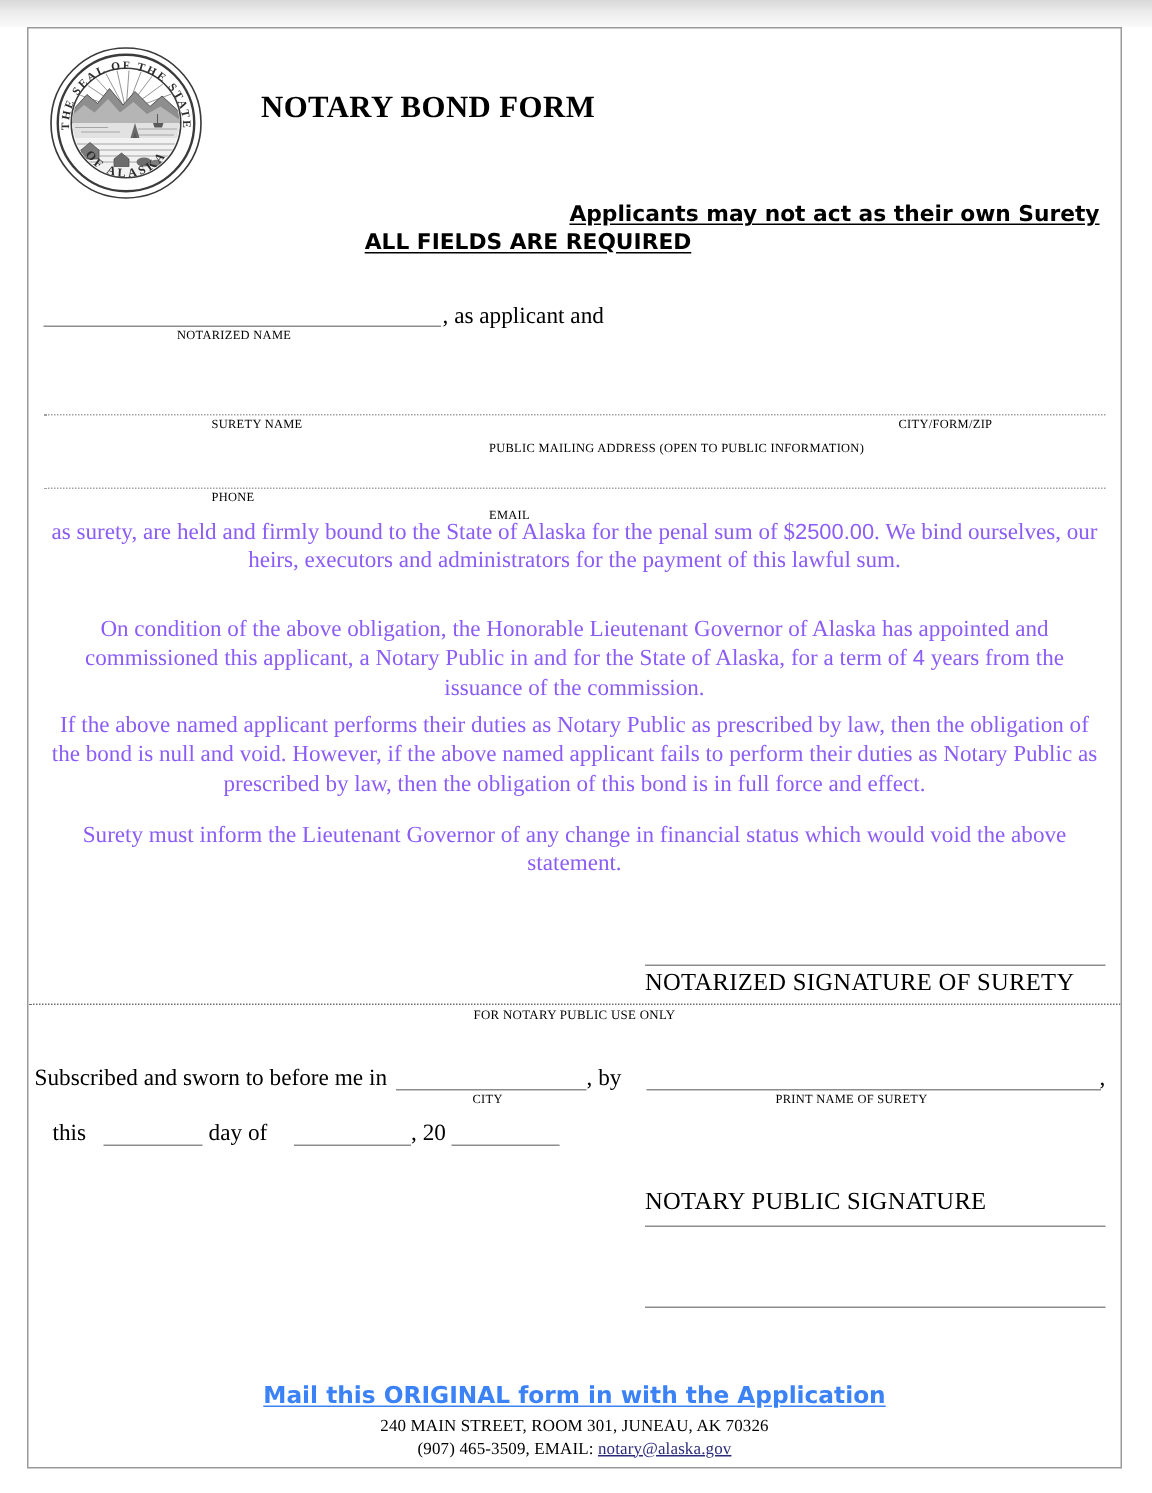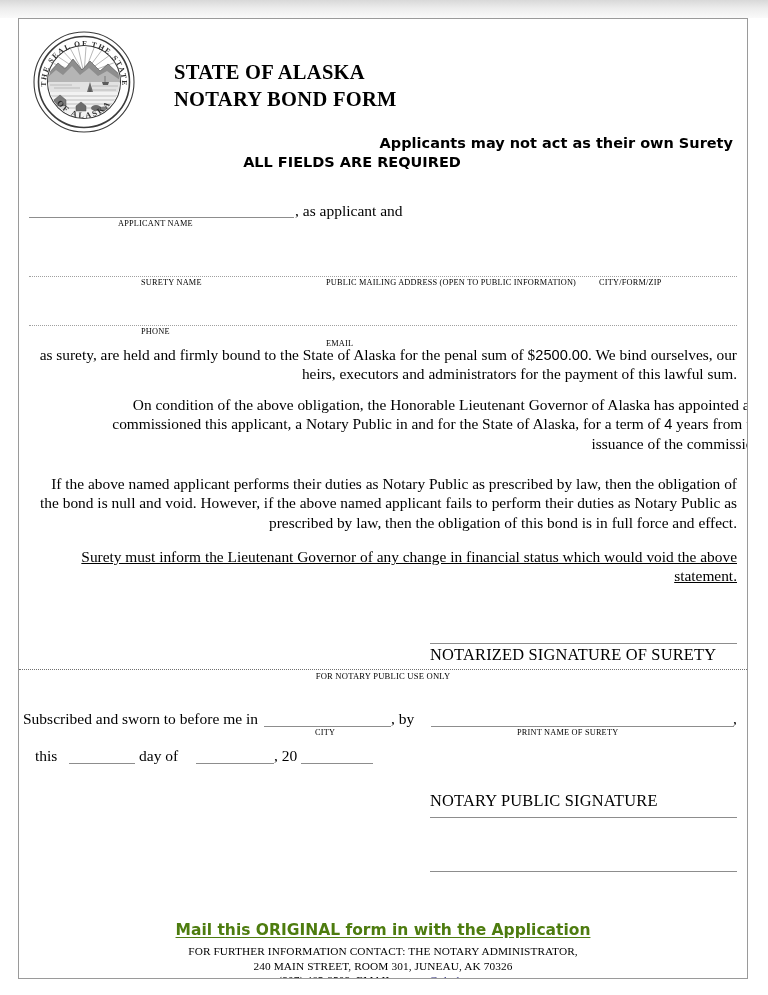--- a/index.html
+++ b/index.html
@@ -77,20 +77,21 @@
     font-family: "DejaVu Sans", sans-serif;
     font-weight: bold;
     font-size: 14.5px;
     line-height: 1.28;
     color: #000;
   }
   .notice-block .ln {
     display: block;
   }
   .notice-block .ln > span {
+    text-decoration: underline;
     text-underline-offset: 2px;
   }
   .notice-line-2 {
     text-align: center;
     padding-right: 48px;
   }
   .rule {
     position: absolute;
     border-bottom: 1px solid #8d8d8d;
     height: 0;
@@ -115,22 +116,22 @@
   }
 
   
   .para {
     position: absolute;
     left: 10px;
     width: 708px;
     font-family: "Liberation Serif", serif;
     font-size: 15.4px;
     line-height: 1.26;
-    color: #000000;
-    text-align: right;
+    color: #8b5cf6;
+    text-align: center;
   }
   .para .fillin {
     font-family: "Liberation Sans", sans-serif;
     font-size: 14.6px;
   }
 
   
   .sigline {
     position: absolute;
     border-bottom: 1px solid #8d8d8d;
@@ -164,21 +165,21 @@
   }
 
   
   .footer-head {
     position: absolute;
     width: 100%;
     text-align: center;
     font-family: "DejaVu Sans", sans-serif;
     font-weight: bold;
     font-size: 15.5px;
-    color: #4d7c0f;
+    color: #3b82f6;
   }
   .footer-head > span {
     text-decoration: underline;
     text-underline-offset: 2px;
   }
   .footer-lines {
     position: absolute;
     width: 100%;
     text-align: center;
     font-family: "Liberation Serif", serif;
@@ -266,54 +267,53 @@
         <text font-family="'Liberation Serif', serif" font-size="7.6" font-weight="bold" fill="#2d2d2d" letter-spacing="1.5">
           <textPath href="#arcTop" startOffset="50%" text-anchor="middle">THE SEAL OF THE STATE</textPath>
         </text>
         <text font-family="'Liberation Serif', serif" font-size="8.2" font-weight="bold" fill="#2d2d2d" letter-spacing="2">
           <textPath href="#arcBot" startOffset="50%" text-anchor="middle">OF ALASKA</textPath>
         </text>
       </svg>
     </div>
 
     <div class="title-block">
-      <div>STATE OF ALASKA</div>
       <div>NOTARY BOND FORM</div>
     </div>
   </div>
 
   <div class="notice-block">
     <span class="ln"><span>Applicants may not act as their own Surety</span></span>
     <span class="ln notice-line-2"><span>ALL FIELDS ARE REQUIRED</span></span>
   </div>
 
   <div class="rule" style="left:10px; top:198px; width:265px;"></div>
   <div class="inline-text" style="left:276px; top:183px;">, as applicant and</div>
-  <div class="caption" style="left:99px; top:200px;">APPLICANT NAME</div>
+  <div class="caption" style="left:99px; top:200px;">NOTARIZED NAME</div>
 
   <div class="rule dotted-rule" style="left:10px; top:257px; width:708px;"></div>
   <div class="caption" style="left:122px; top:259px;">SURETY NAME</div>
-  <div class="caption" style="left:307px; top:259px;">PUBLIC MAILING ADDRESS (OPEN TO PUBLIC INFORMATION)</div>
+  <div class="caption" style="left:307px; top:275px;">PUBLIC MAILING ADDRESS (OPEN TO PUBLIC INFORMATION)</div>
   <div class="caption" style="left:580px; top:259px;">CITY/FORM/ZIP</div>
 
   <div class="rule dotted-rule" style="left:10px; top:306px; width:708px;"></div>
   <div class="caption" style="left:122px; top:308px;">PHONE</div>
   <div class="caption" style="left:307px; top:320px;">EMAIL</div>
 
   <div class="para" style="top:326px;">
     <span>as surety, are held and firmly bound to the State of Alaska for the penal sum of $</span><span class="fillin">2500.00</span><span>. We bind ourselves, our heirs, executors and administrators for the payment of this lawful sum.</span>
   </div>
 
-  <div class="para" style="top:376px;margin-left:28px;">
+  <div class="para" style="top:391px;">
     <span>On condition of the above obligation, the Honorable Lieutenant Governor of Alaska has appointed and commissioned this applicant, a Notary Public in and for the State of Alaska, for a term of </span><span class="fillin">4</span><span> years from the issuance of the commission.</span>
   </div>
 
   <div class="para" style="top:455px;">If the above named applicant performs their duties as Notary Public as prescribed by law, then the obligation of the bond is null and void. However, if the above named applicant fails to perform their duties as Notary Public as prescribed by law, then the obligation of this bond is in full force and effect.</div>
 
-  <div class="para" style="top:528px;text-decoration:underline;">Surety must inform the Lieutenant Governor of any change in financial status which would void the above statement.</div>
+  <div class="para" style="top:528px;">Surety must inform the Lieutenant Governor of any change in financial status which would void the above statement.</div>
 
   <div class="sigline" style="left:411px; top:624px; width:307px;"></div>
   <div class="siglabel" style="left:411px; top:626px; width:307px;">NOTARIZED SIGNATURE OF SURETY</div>
 
   <div class="divider-dotted" style="top:650px;"></div>
   <div class="notary-only-label" style="top:652px;">FOR NOTARY PUBLIC USE ONLY</div>
 
   <div class="inline-text" style="left:4px; top:691px;">Subscribed and sworn to before me in</div>
   <div class="rule" style="left:245px; top:707px; width:127px;"></div>
   <div class="caption" style="left:296px; top:709px;">CITY</div>
@@ -331,19 +331,18 @@
 
   <div class="sigline" style="left:411px; top:798px; width:307px;"></div>
   <div class="siglabel" style="left:411px; top:772px; width:307px;">NOTARY PUBLIC SIGNATURE</div>
 
   <div class="sigline" style="left:411px; top:852px; width:307px;"></div>
 
   <div class="footer-head" style="top:902px;">
     <span>Mail this ORIGINAL form in with the Application</span>
   </div>
   <div class="footer-lines" style="top:925px;">
-    <div>FOR FURTHER INFORMATION CONTACT: THE NOTARY ADMINISTRATOR,</div>
     <div>240 MAIN STREET, ROOM 301, JUNEAU, AK 70326</div>
     <div><span>(907) 465-3509, EMAIL: </span><span class="maillink">notary@alaska.gov</span></div>
   </div>
 
 </div>
 </div>
 
 </body></html>

